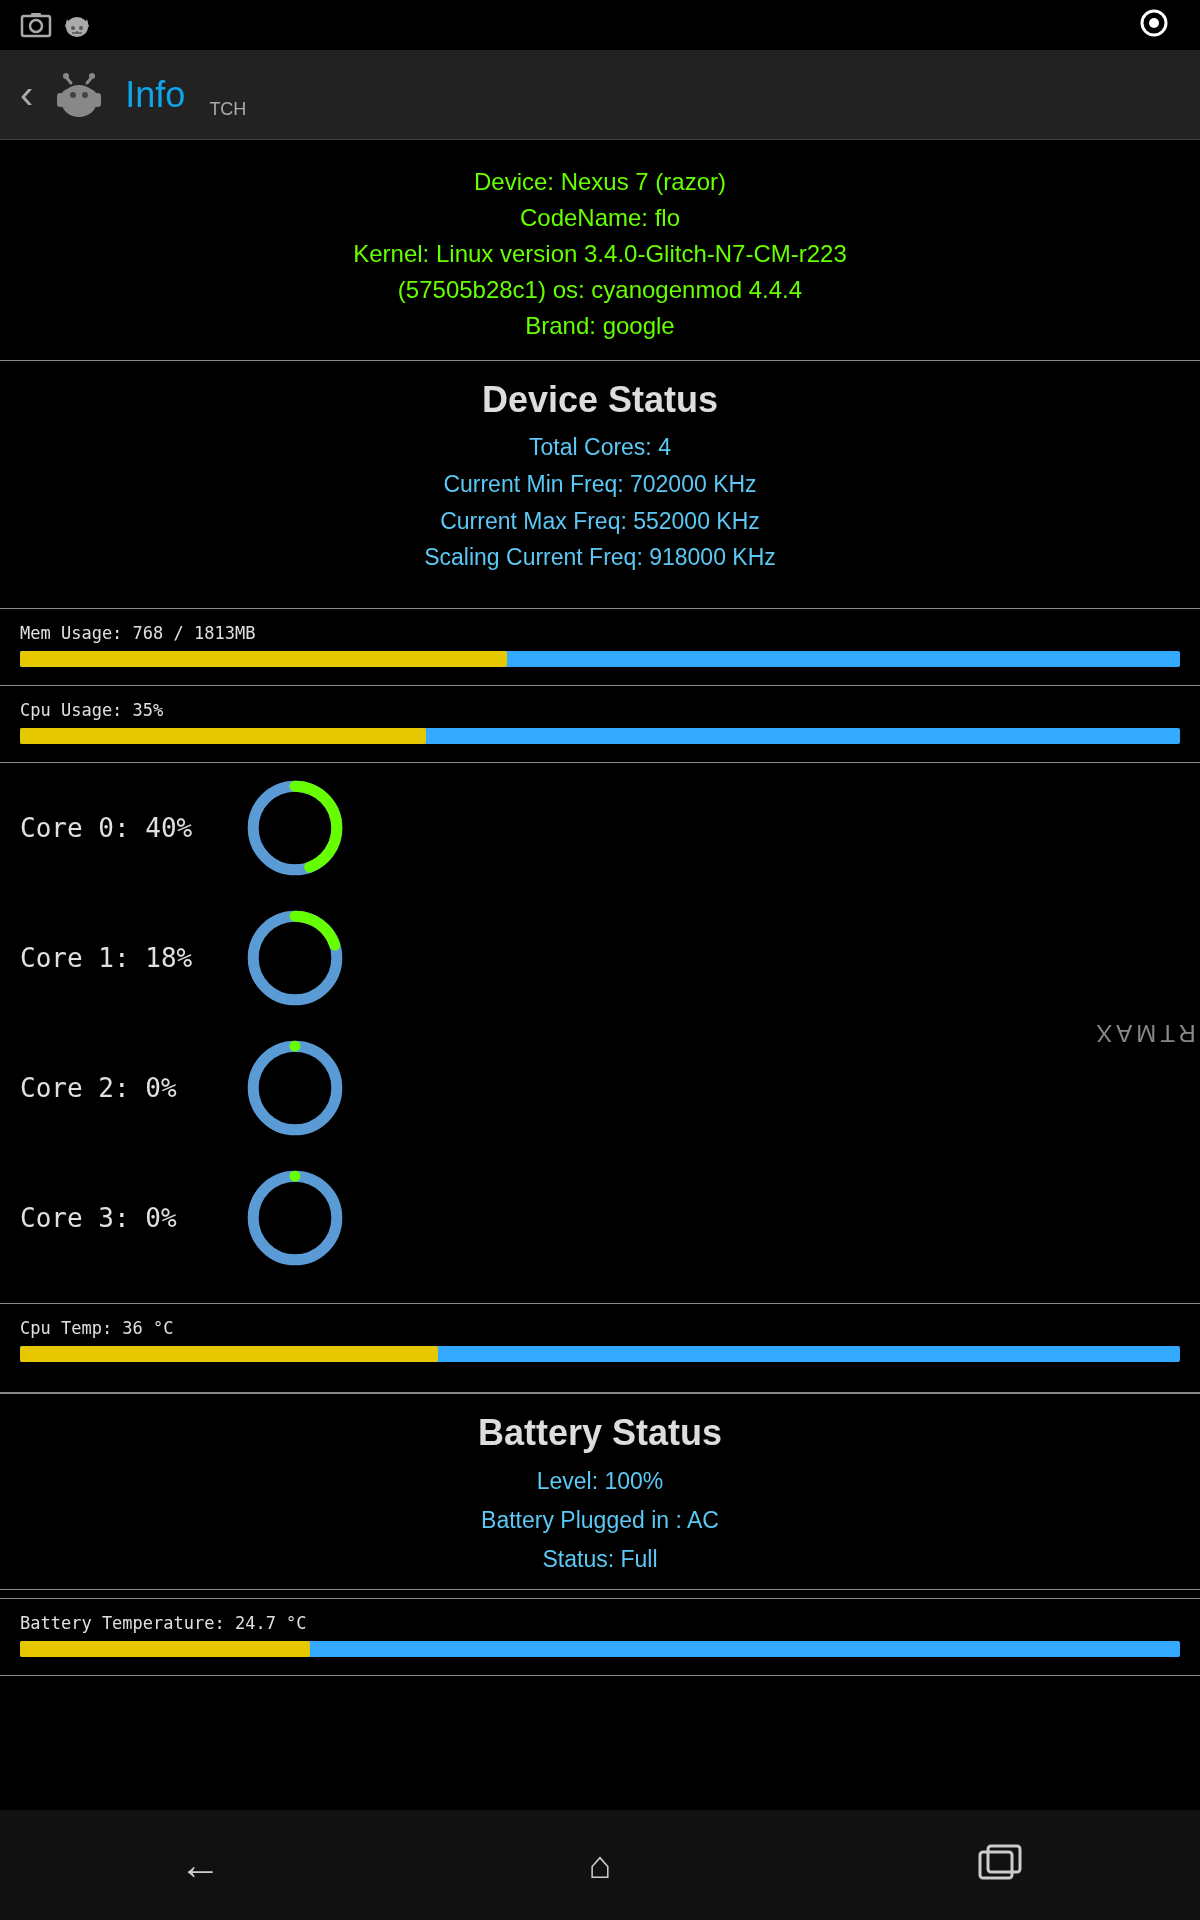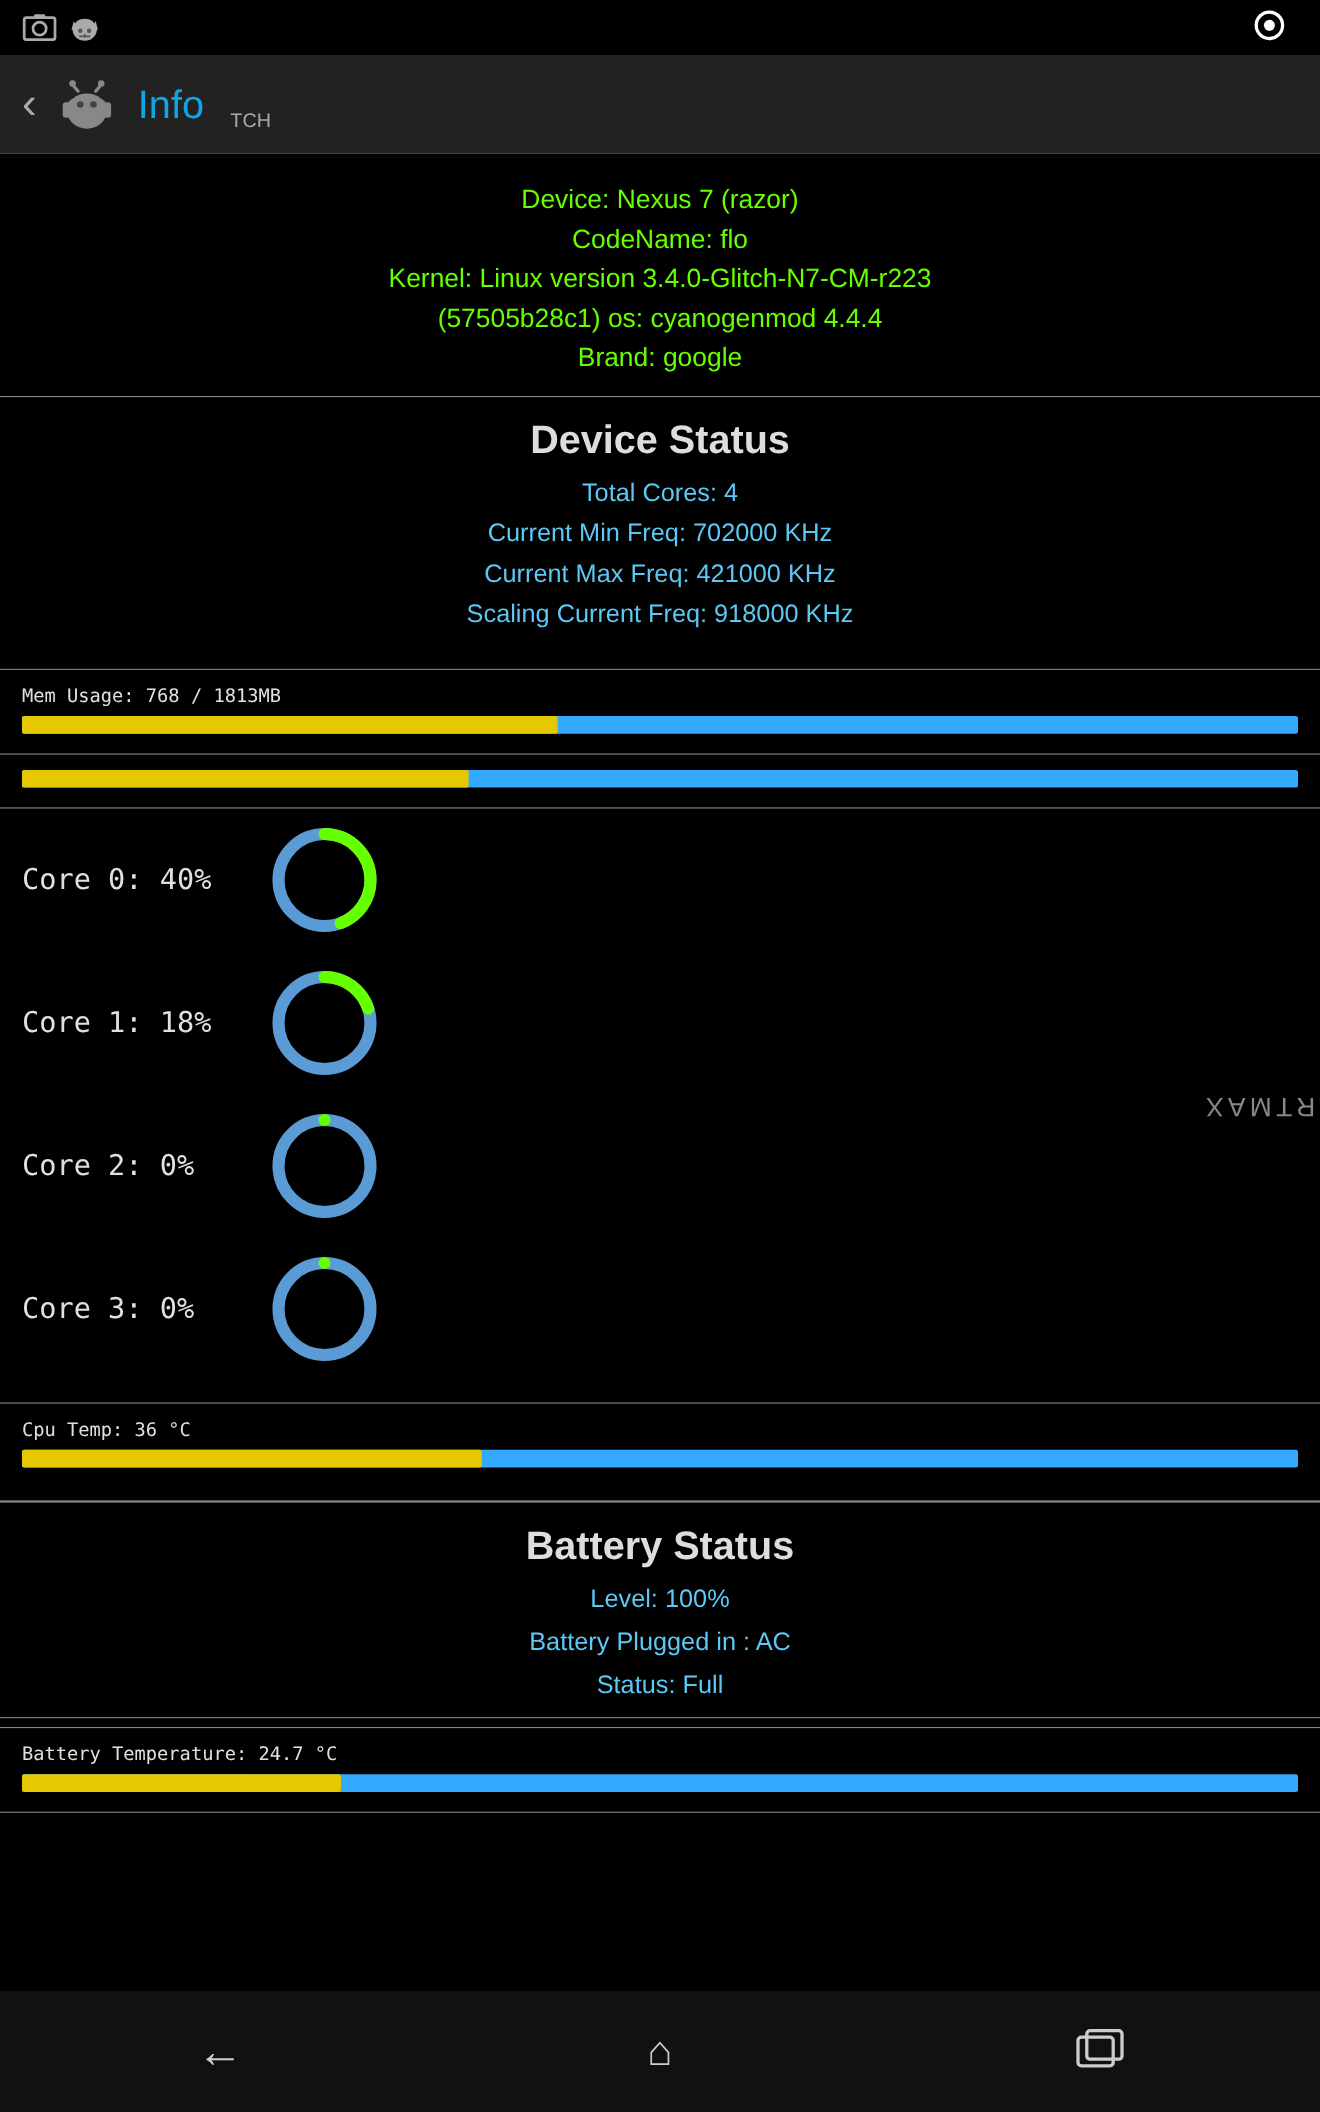--- a/index.html
+++ b/index.html
@@ -299,34 +299,35 @@
     <p>Kernel: Linux version 3.4.0-Glitch-N7-CM-r223</p>
     <p>(57505b28c1) os: cyanogenmod 4.4.4</p>
     <p>Brand: google</p>
   </div>
 
   <div class="section-header">
     <h2>Device Status</h2>
     <div class="section-sub">
       <div>Total Cores: 4</div>
       <div>Current Min Freq: 702000 KHz</div>
-      <div>Current Max Freq: 421000 KHz</div>
+      <div>Current Max Freq: 552000 KHz</div>
       <div>Scaling Current Freq: 918000 KHz</div>
     </div>
   </div>
 
   <div class="usage-section">
     <div class="usage-label">Mem Usage: 768 / 1813MB</div>
     <div class="bar-container">
       <div class="bar-bg" style="width:100%;"></div>
       <div class="bar-fill" id="mem-bar-fill" style="width: 42%;"></div>
     </div>
   </div>
 
   <div class="usage-section">
+    <div class="usage-label">Cpu  Usage:  35%</div>
     <div class="bar-container">
       <div class="bar-bg" style="width:100%;"></div>
       <div class="bar-fill" id="cpu-bar-fill" style="width: 35%;"></div>
     </div>
   </div>
 
   <div class="cores-section">
     <div id="cores-container">
         <div class="core-row">
       <div class="core-label">Core  0:  40%</div>

